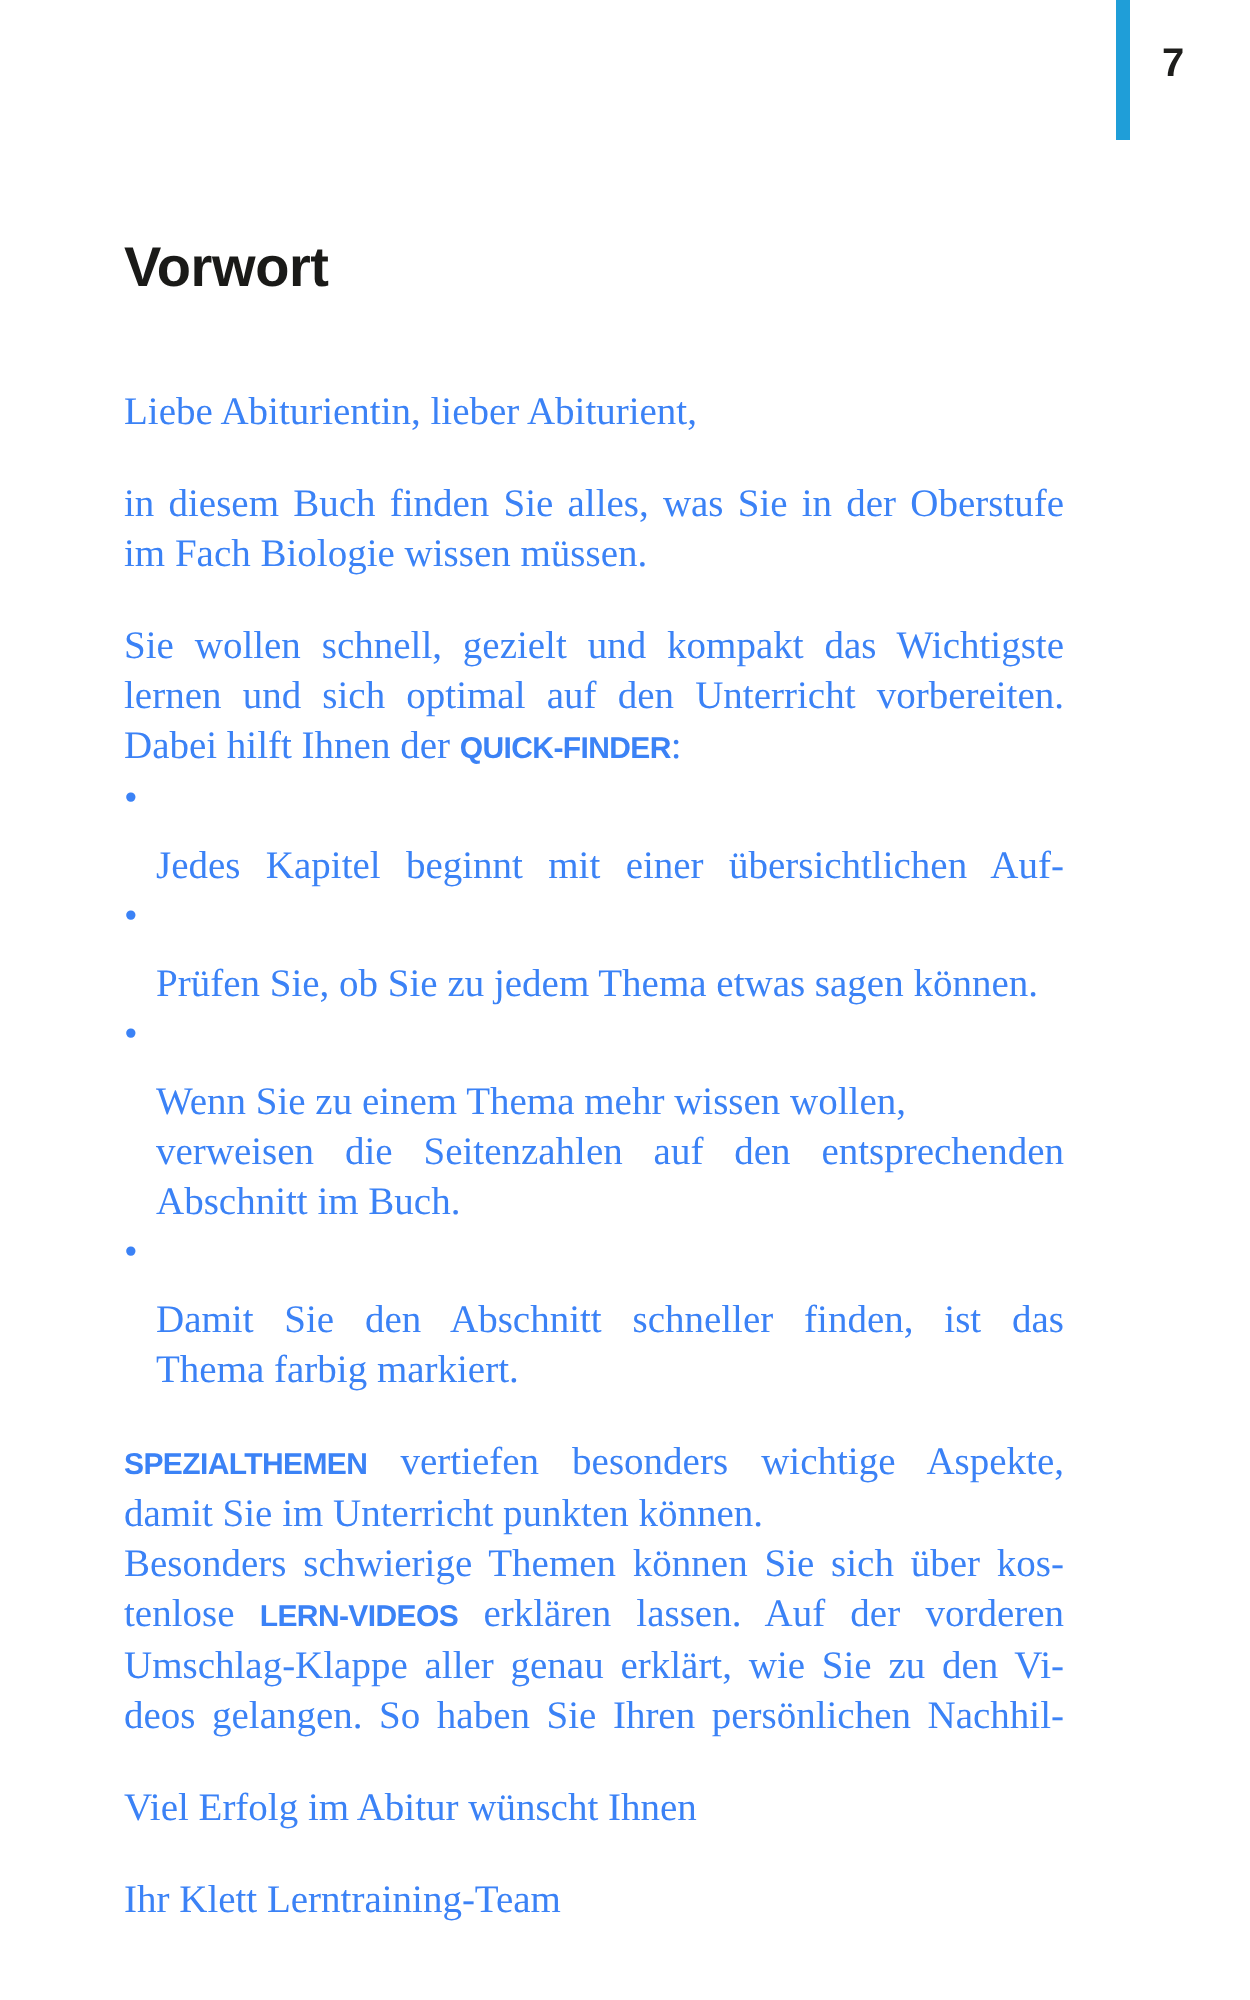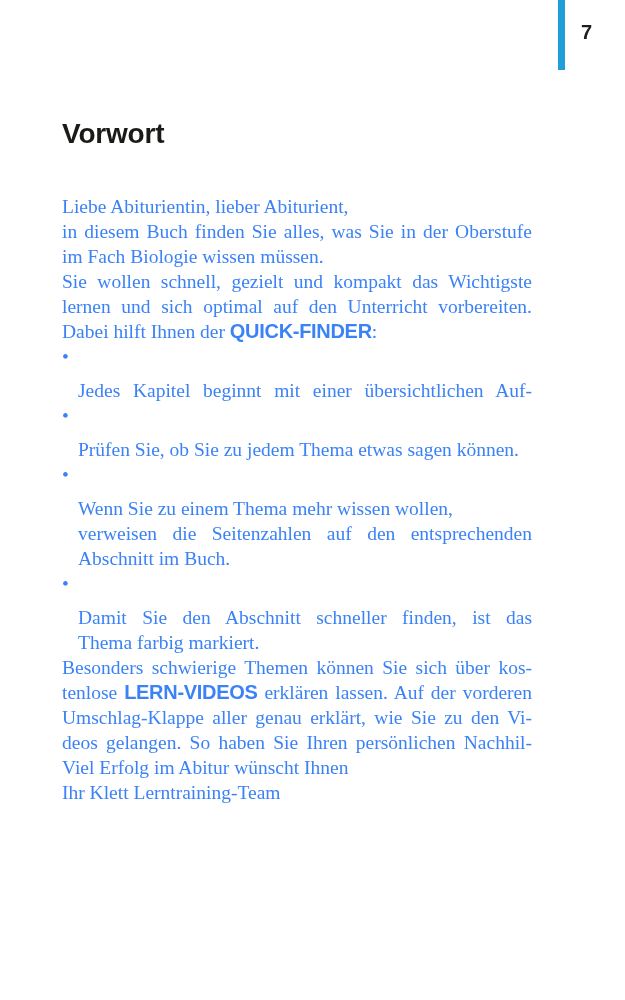--- a/index.html
+++ b/index.html
@@ -45,30 +45,30 @@
   }
   .content {
     position: absolute;
     left: 62px;
     top: 194px;
     width: 470px;
     font-size: 19.5px;
     line-height: 25px;
     color: #1d1d1b;
   }
-  .block.gap { }
+  .block.gap { margin-top: 21px; }
   .line { text-align: left; }
   .line.fill {
     text-align: justify;
     text-align-last: justify;
   }
   .kw {
     font-family: "Liberation Sans", sans-serif;
     font-weight: bold;
-    font-size: 20px;
+    font-size: 15px;
     letter-spacing: -0.3px;
   }
   .bullet { display: flex; }
   .marker {
     flex: 0 0 16px;
     width: 16px;
   }
   .bullet-body {
     flex: 1;
     min-width: 0;
@@ -117,20 +117,24 @@
           </div>
         </div>
         <div class="bullet">
           <span class="marker">•</span>
           <div class="bullet-body">
             <div class="line fill"><span class="seg">Damit Sie den Abschnitt schneller finden, ist das</span></div>
             <div class="line"><span class="seg">Thema farbig markiert.</span></div>
           </div>
         </div>
       </div>
+      <div class="block gap">
+        <div class="line fill"><span class="kw">SPEZIALTHEMEN</span><span class="seg"> vertiefen besonders wichtige Aspekte,</span></div>
+        <div class="line"><span class="seg">damit Sie im Unterricht punkten können.</span></div>
+      </div>
       <div class="block">
         <div class="line fill"><span class="seg">Besonders schwierige Themen können Sie sich über kos-</span></div>
         <div class="line fill"><span class="seg">tenlose </span><span class="kw">LERN-VIDEOS</span><span class="seg"> erklären lassen. Auf der vorderen</span></div>
         <div class="line fill"><span class="seg">Umschlag-Klappe aller genau erklärt, wie Sie zu den Vi-</span></div>
         <div class="line fill"><span class="seg">deos gelangen. So haben Sie Ihren persönlichen Nachhil-</span></div>
       </div>
       <div class="block gap">
         <div class="line"><span class="seg">Viel Erfolg im Abitur wünscht Ihnen</span></div>
       </div>
       <div class="block gap">

